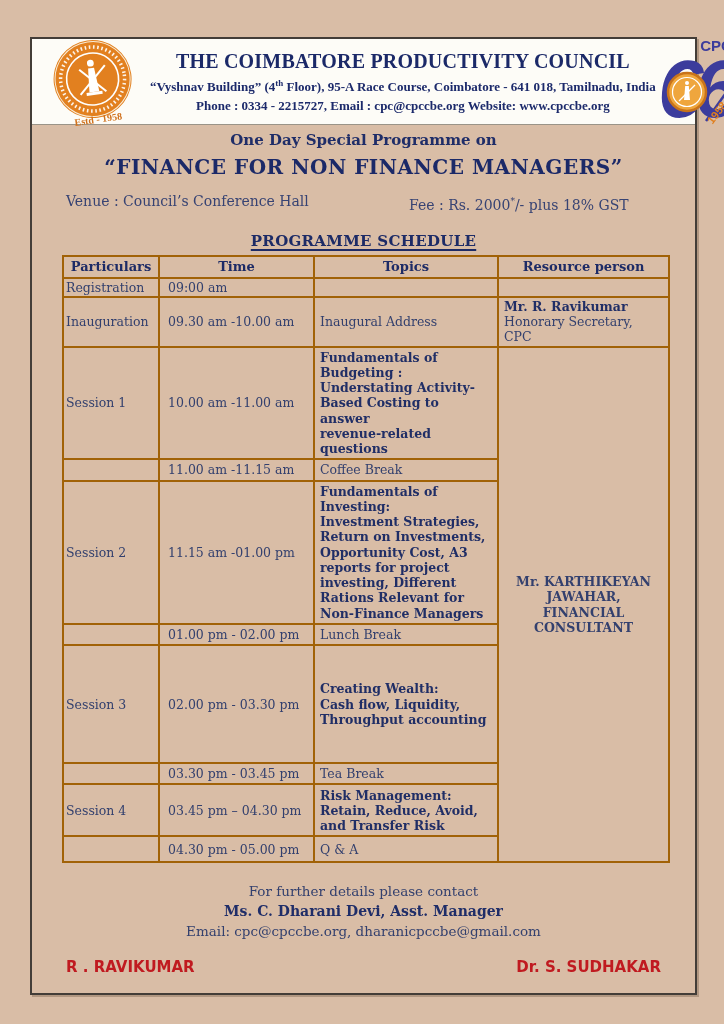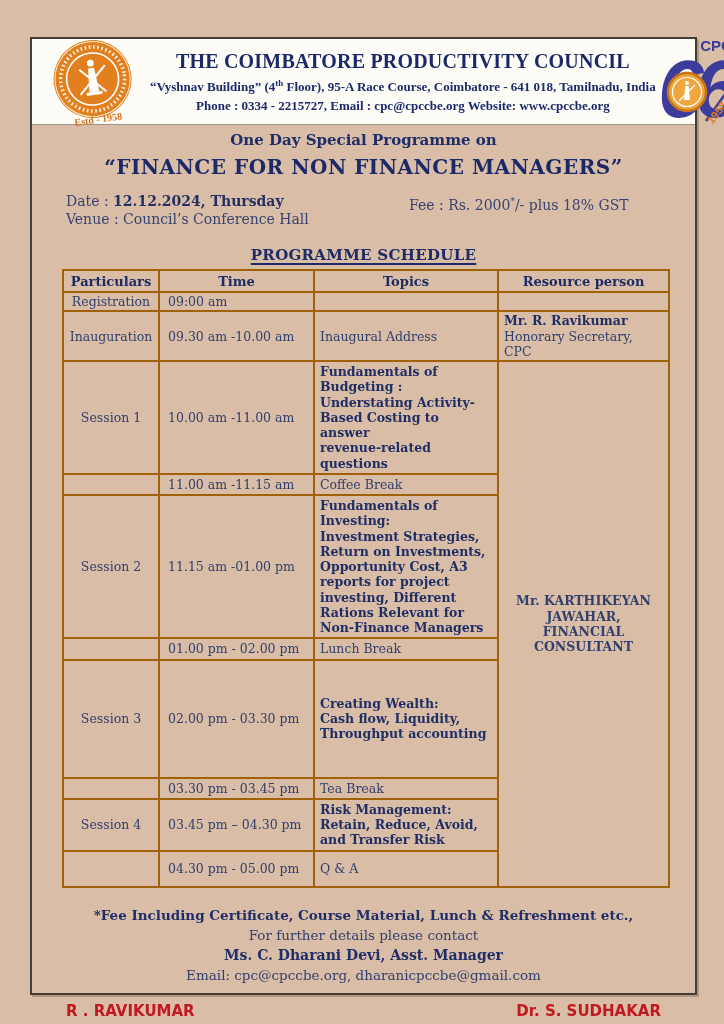--- a/index.html
+++ b/index.html
@@ -67,21 +67,21 @@
   
   table.schedule {
     border-collapse: collapse; table-layout: fixed;
     width: 606px; margin: 5px 0 0 30px;
   }
   table.schedule th, table.schedule td { border: 2px solid #a16207; vertical-align: middle; }
   table.schedule th {
     font-size: 13px; font-weight: bold; color: #1d2b66; text-align: center; padding: 1px 2px;
   }
   table.schedule td { font-size: 12.5px; line-height: 1.22; color: #33406e; }
-  .cell-part { text-align: center; padding: 1px 2px; }
+  .cell-part { text-align: left; padding: 1px 2px; }
   .cell-time { padding: 1px 4px 1px 8px; }
   .cell-topic { padding: 2px 5px; white-space: pre-line; }
   tr.bold-topic .cell-topic { font-weight: bold; color: #202e66; }
   .cell-res { padding: 1px 5px; }
   .res-name { font-weight: bold; color: #202e66; }
   .cell-res-merged {
     text-align: center; white-space: pre-line;
     font-weight: bold; font-size: 12.5px; color: #202e66; padding: 2px 2px;
   }
   
@@ -148,21 +148,20 @@
         </g>
       </svg>
     </div>
   </div>
 
   <div class="programme-type">One Day Special Programme on</div>
   <div class="event-title">“FINANCE FOR NON FINANCE MANAGERS”</div>
 
   <div class="details">
     <div class="left">
-      <div><span>Date : </span><b>12.12.2024, Thursday</b></div>
       <div>Venue : Council’s Conference Hall</div>
     </div>
     <div class="right">
       <div><span>Fee : Rs. 2000</span><sup>*</sup><span>/- plus 18% GST</span></div>
     </div>
   </div>
 
   <div class="sched-heading">PROGRAMME SCHEDULE</div>
 
   <table class="schedule">
@@ -242,30 +241,29 @@
       <td class="cell-time">03.30 pm - 03.45 pm</td>
       <td class="cell-topic">Tea Break</td>
     </tr>
     <tr style="height:52px" class="bold-topic">
       <td class="cell-part">Session 4</td>
       <td class="cell-time">03.45 pm – 04.30 pm</td>
       <td class="cell-topic">Risk Management:
 Retain, Reduce, Avoid,
 and Transfer Risk</td>
     </tr>
-    <tr style="height:36px">
+    <tr style="height:26px">
       <td class="cell-part"></td>
       <td class="cell-time">04.30 pm - 05.00 pm</td>
       <td class="cell-topic">Q &amp; A</td>
     </tr>
   </tbody>
     </table>
 
   <div class="footer">
-    <div class="fee-note">*Fee Including Certificate, Course Material, Lunch &amp; Refreshment etc.,</div>
     <div class="contact-intro">For further details please contact</div>
     <div class="contact-person">Ms. C. Dharani Devi, Asst. Manager</div>
     <div class="email-line">Email: cpc@cpccbe.org, dharanicpccbe@gmail.com</div>
   </div>
 
   <div class="signatures">
     <div class="sig-left">
       <div>R . RAVIKUMAR</div>
 
     </div>

